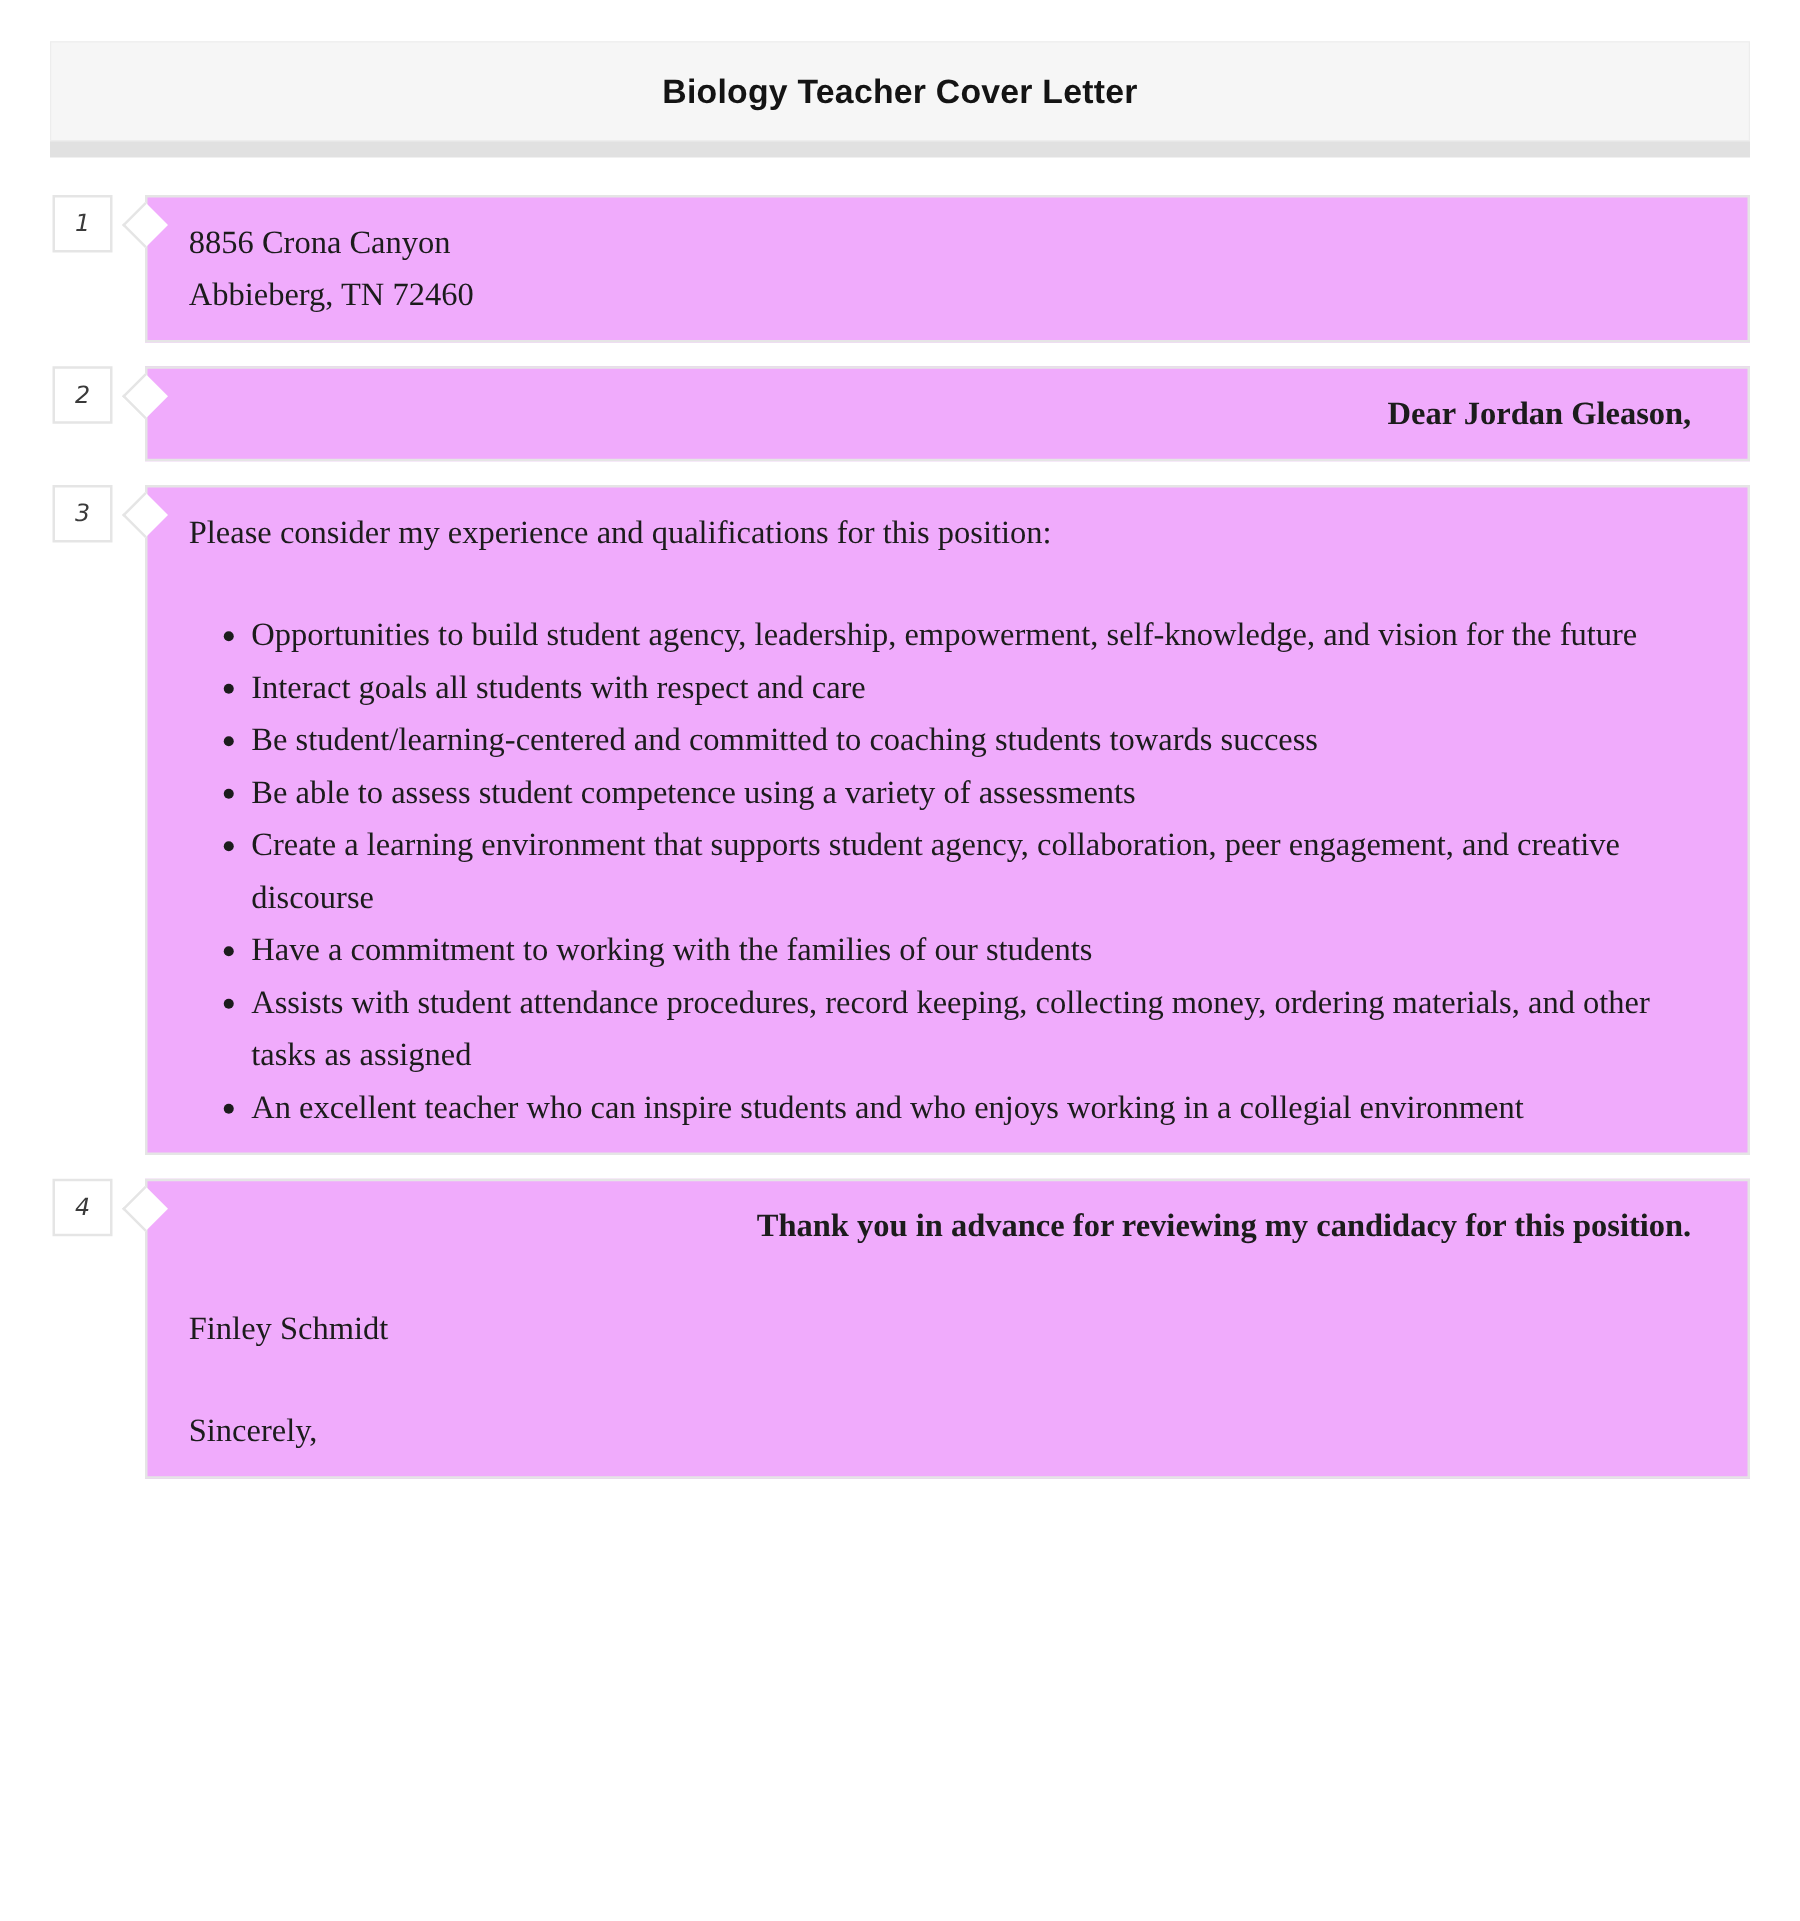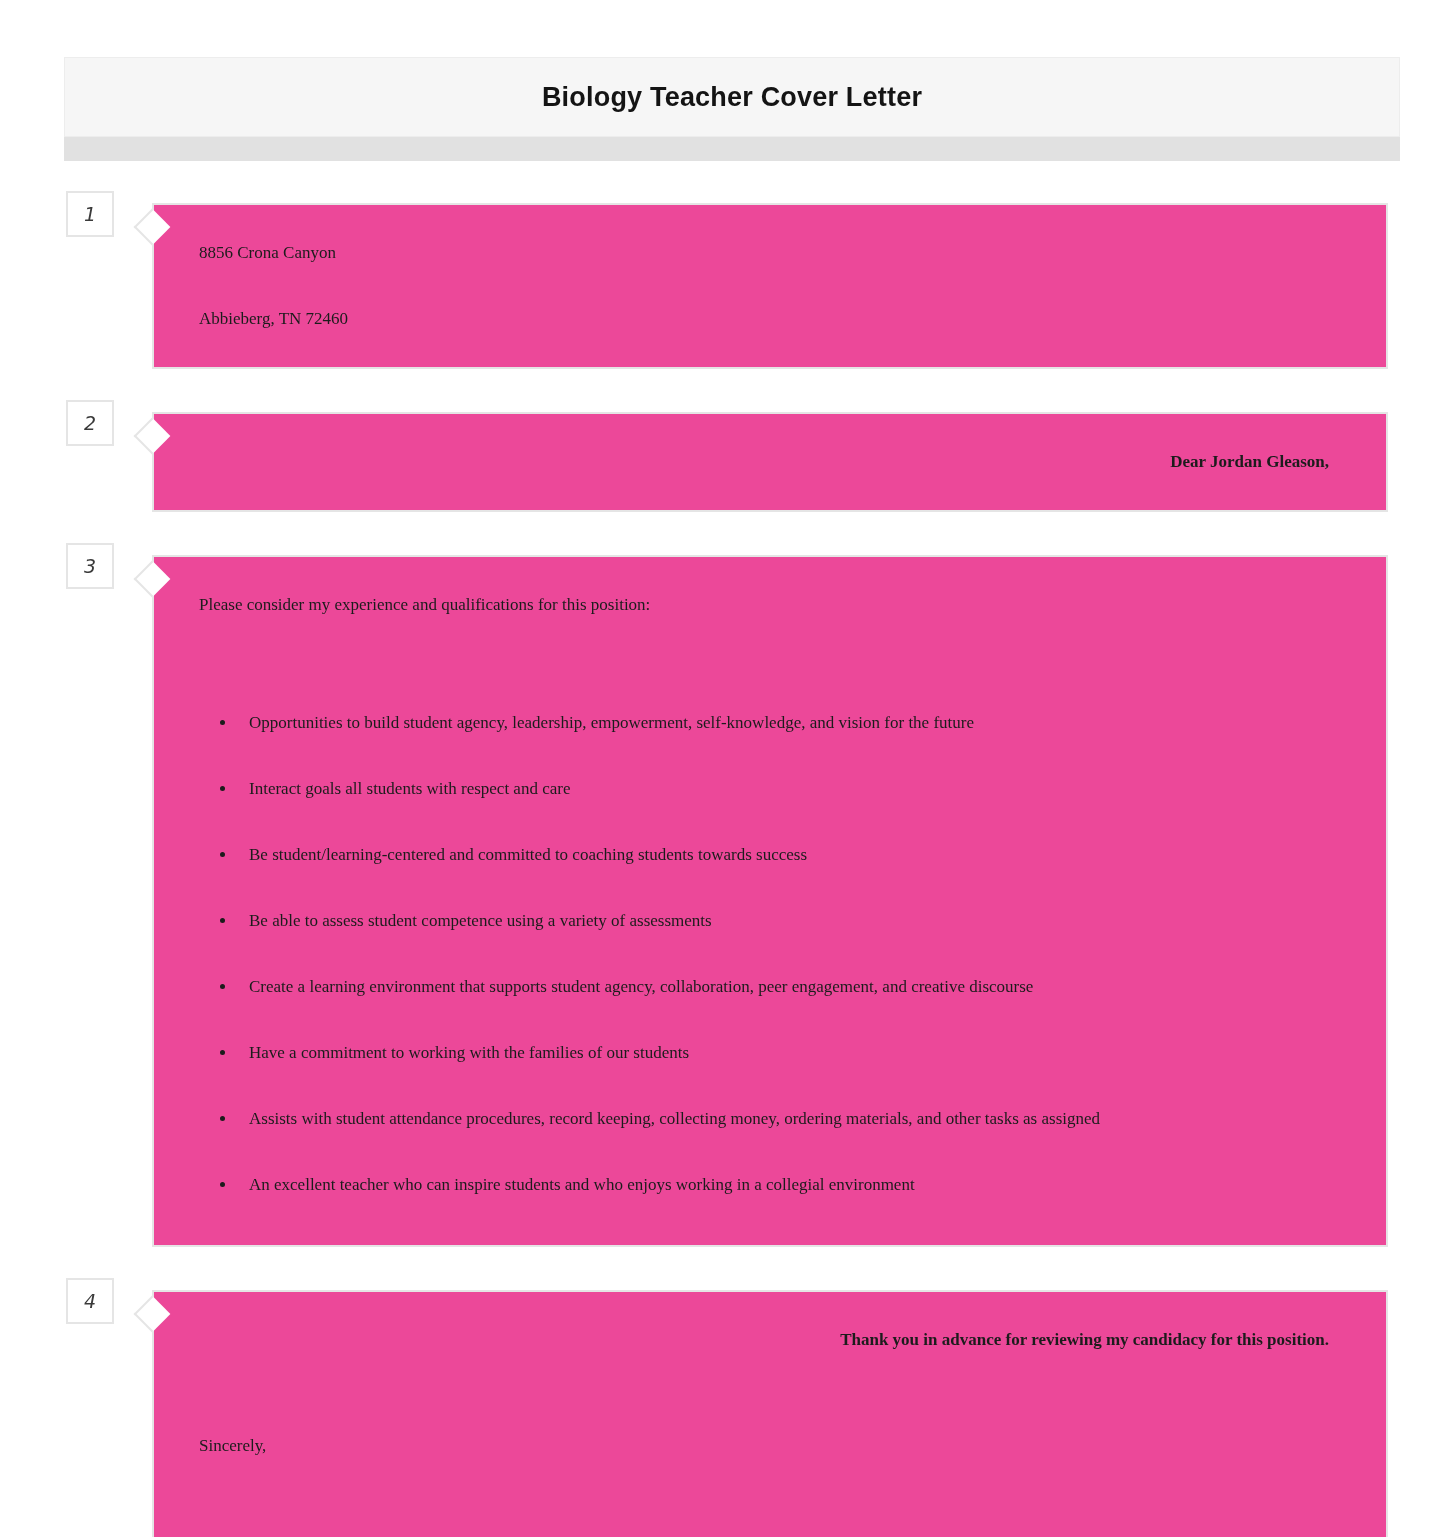--- a/index.html
+++ b/index.html
@@ -1,15 +1,15 @@
 <!DOCTYPE html>
 <html><head>
 <meta charset="utf-8">
 <style>
-  * { box-sizing: border-box; margin: 0; padding: 12px; }
+  * { box-sizing: border-box; margin: 0; padding: 0; }
   html, body { background: #ffffff; }
   body {
     width: 1440px;
     min-height: 1537px;
     margin: 0 auto;
     font-family: "Liberation Serif", serif;
     color: #1c1c1c;
   }
 
   
@@ -51,24 +51,24 @@
     display: flex;
     align-items: center;
     justify-content: center;
     font-family: "DejaVu Sans", sans-serif;
     font-style: italic;
     font-size: 19px;
     color: #3a3a3a;
   }
   .box {
     position: relative;
-    background: #ec4899;
+    background: #f0abfc;
     border: 2px solid #e5e5e5;
     padding: 15px 45px 15px 33px;
-    font-size: 17px;
+    font-size: 26px;
     line-height: 42px;
   }
   
   .box::before {
     content: "";
     position: absolute;
     top: 9px;
     left: -15px;
     width: 24px;
     height: 24px;
@@ -137,16 +137,16 @@
     </ul>
   </div>
 </section>
 
 <section class="section">
   <div class="badge">
     <span>4</span>
   </div>
   <div class="box">
     <p class="bold">Thank you in advance for reviewing my candidacy for this position.</p>
+    <p>Finley Schmidt</p>
     <p>Sincerely,</p>
-    <p>Finley Schmidt</p>
   </div>
 </section>
 
 </body></html>

